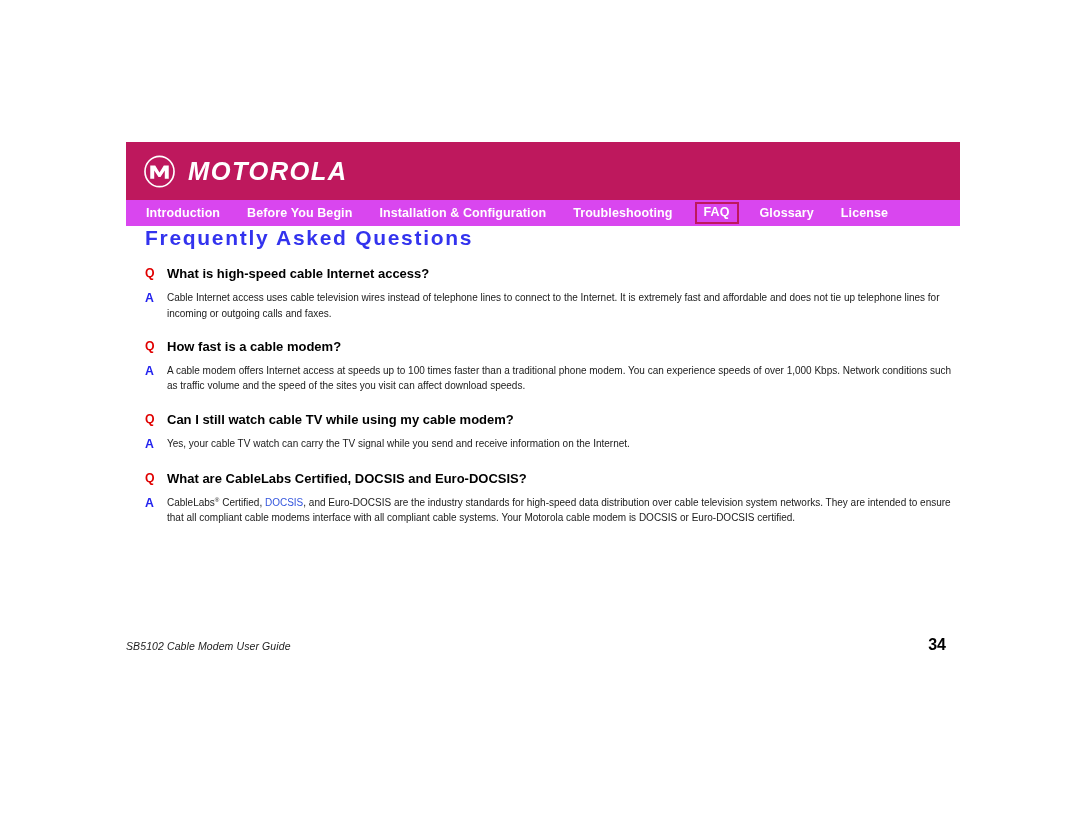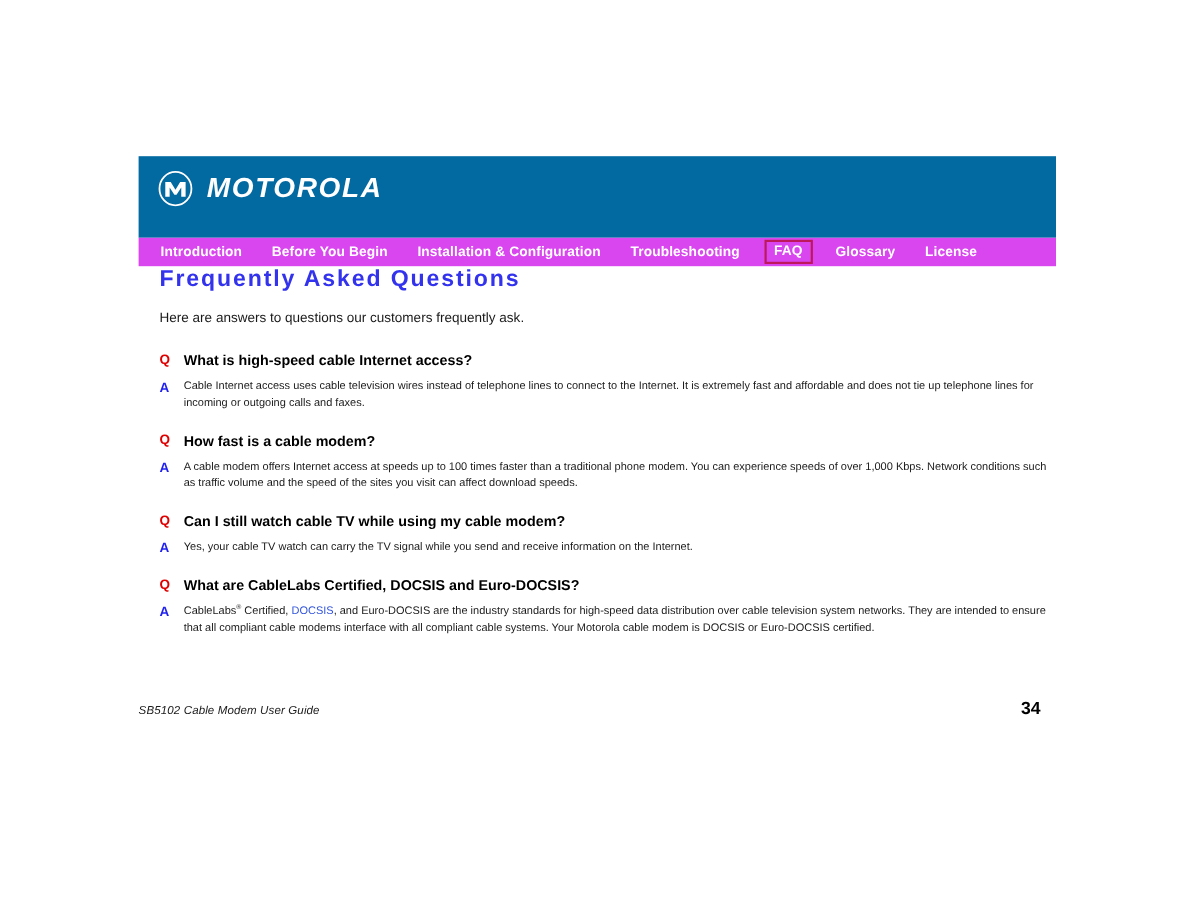--- a/index.html
+++ b/index.html
@@ -18,22 +18,22 @@
 
   .page {
     position: absolute;
     left: 126px;
     top: 142px;
     width: 834px;
   }
 
   
   .banner {
-    background: #0369a1;
-    height: 74px;
+    background: #be185d;
+    height: 58px;
     position: relative;
   }
   .logo-group {
     position: absolute;
     left: 17px;
     top: 13px;
     display: flex;
     align-items: center;
   }
   .logo-mark {
@@ -180,21 +180,20 @@
     <div class="nav-item">Before You Begin</div>
     <div class="nav-item">Installation &amp; Configuration</div>
     <div class="nav-item">Troubleshooting</div>
     <div class="nav-item current">FAQ</div>
     <div class="nav-item">Glossary</div>
     <div class="nav-item">License</div>
   </div>
 
   <div class="content">
     <h1 class="page-title">Frequently Asked Questions</h1>
-    <p class="intro">Here are answers to questions our customers frequently ask.</p>
 
     <div class="qa-block">
       <div class="qa-row">
         <div class="marker q">Q</div>
         <div class="q-text">What is high-speed cable Internet access?</div>
       </div>
       <div class="qa-row">
         <div class="marker a">A</div>
         <div class="a-text">Cable Internet access uses cable television wires instead of telephone lines to connect to the Internet. It is extremely fast and affordable and does not tie up telephone lines for incoming or outgoing calls and faxes.</div>
       </div>

